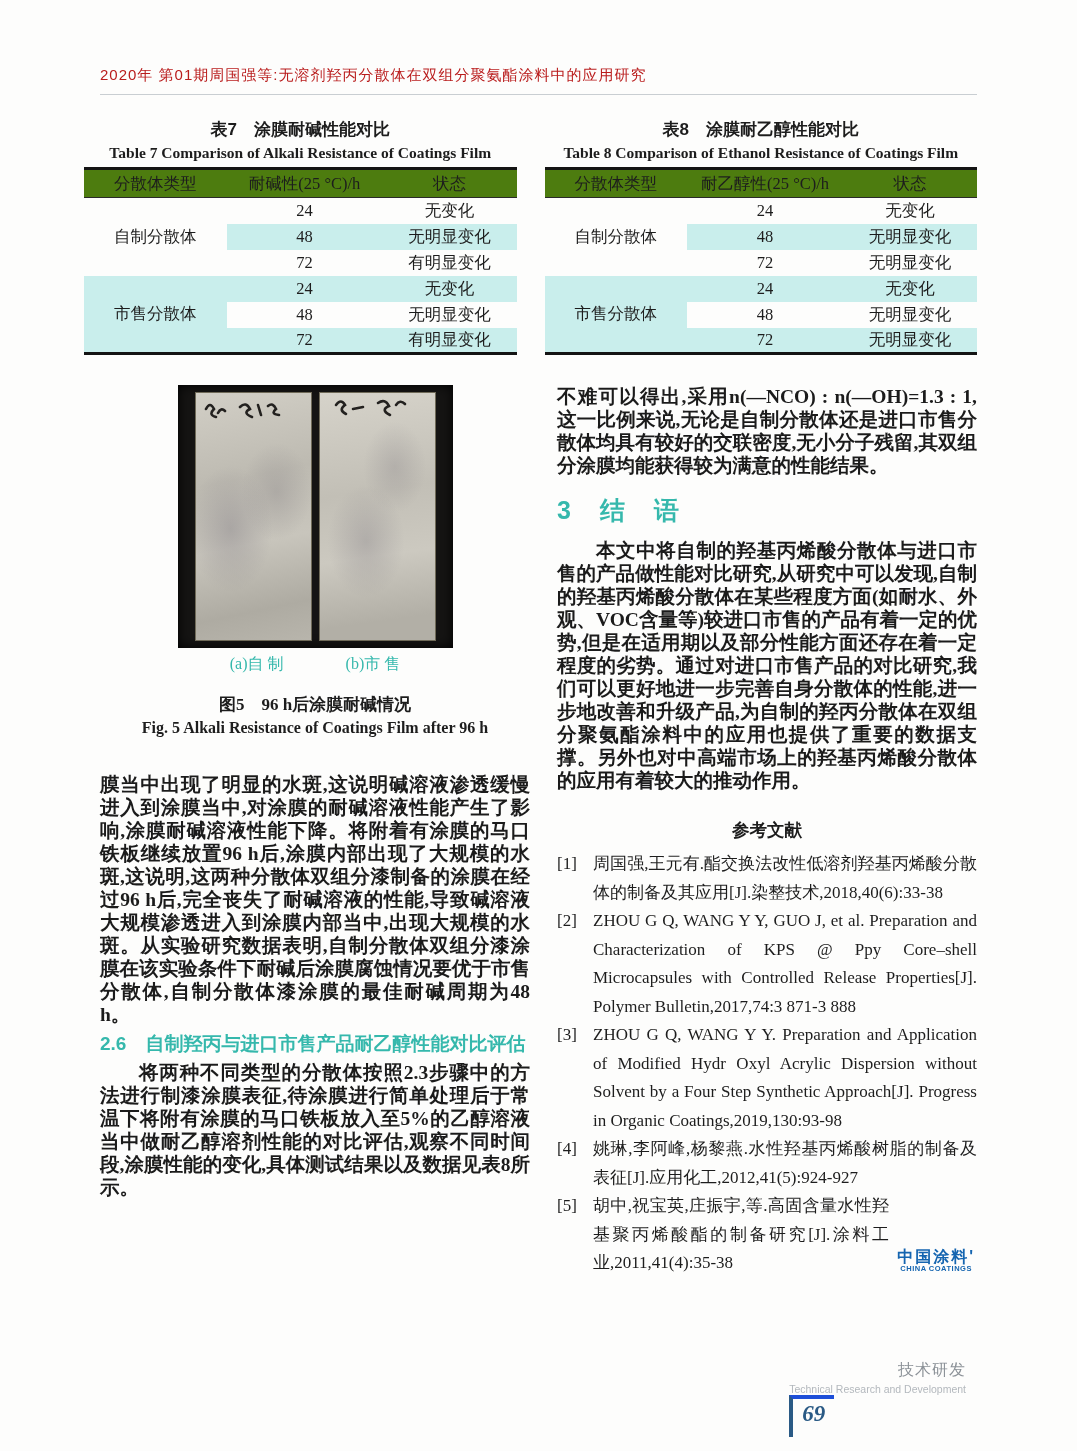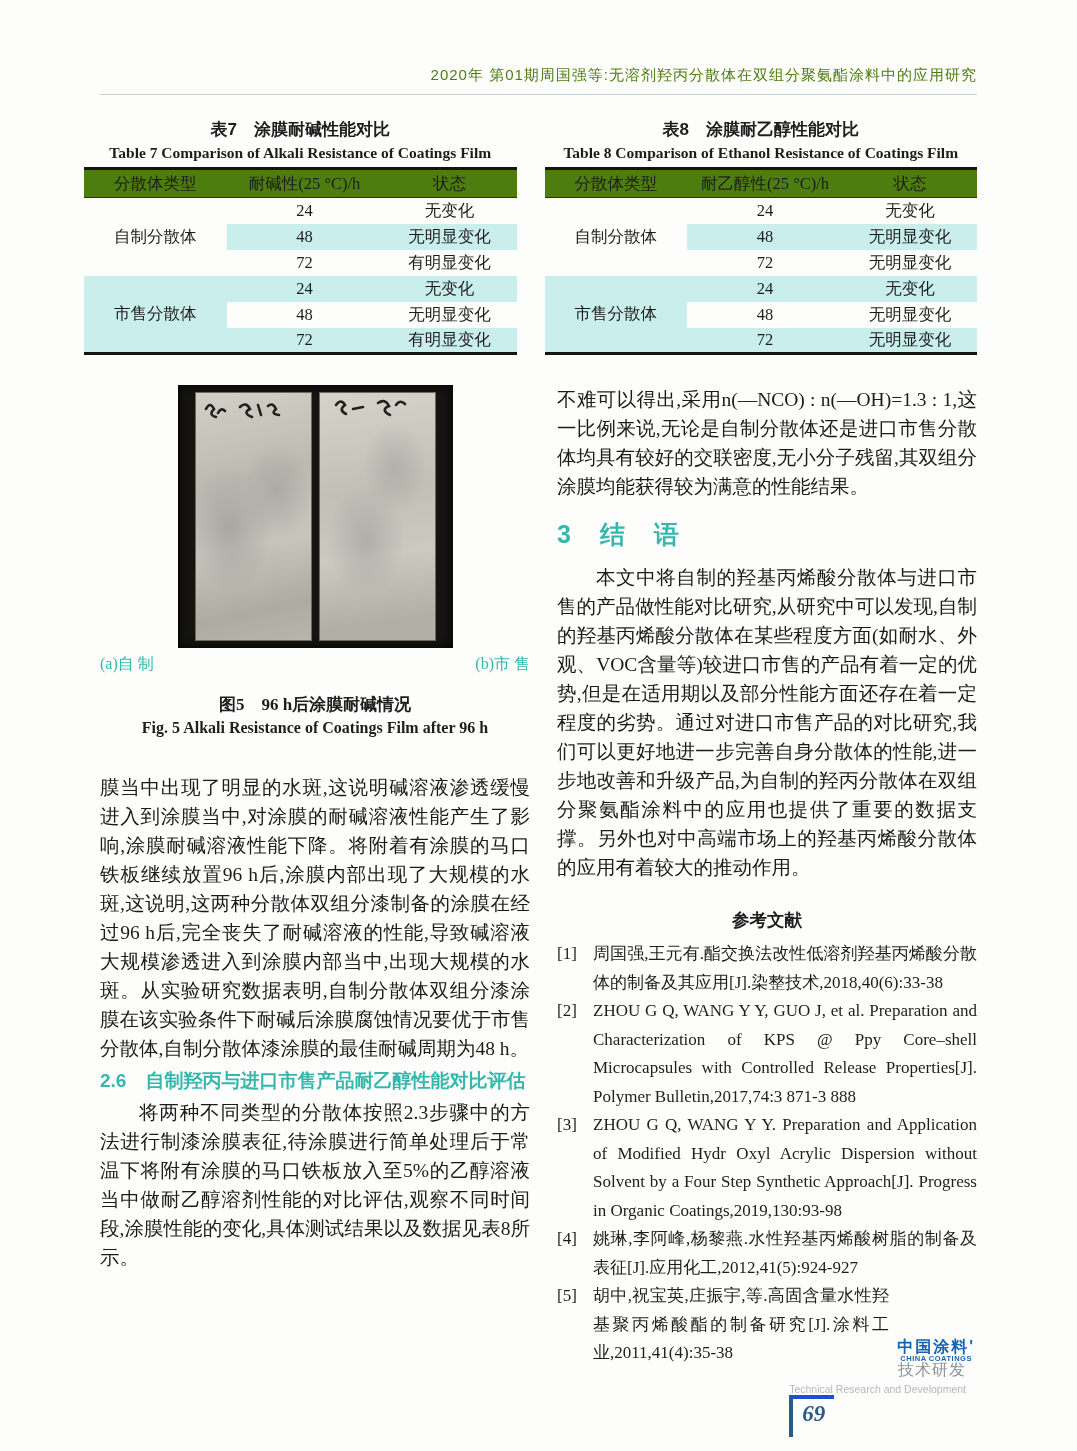--- a/index.html
+++ b/index.html
@@ -5,23 +5,23 @@
   * { margin:0; padding:0; box-sizing:border-box; }
   html,body { background:#e8e8e8; }
   .page {
     position:relative; width:1077px; height:1451px; margin:0 auto;
     background:#fdfdfc; overflow:hidden;
     font-family:"Liberation Serif","DejaVu Serif",serif; color:#1d1d1d;
   }
   
   .hdr {
     position:absolute; top:66px; left:100px; right:100px;
-    display:flex; justify-content:flex-end; align-items:flex-end;
+    display:flex; justify-content:flex-start; align-items:flex-end;
     padding-bottom:9px; border-bottom:1px solid #c9ced2;
-    color:#4d7c0f; font-size:15px; letter-spacing:1px;
+    color:#b91c1c; font-size:15px; letter-spacing:1px;
     font-family:"Liberation Sans","DejaVu Sans",sans-serif;
   }
   
   .tables-row {
     position:absolute; top:118px; left:84px; right:100px;
     display:flex; gap:28px;
   }
   .tbl-block { flex:1; }
   .tbl-title-cn {
     text-align:center; font-weight:bold; font-size:17px;
@@ -39,21 +39,21 @@
     background:#4d7c0f; height:29px; border-bottom:1.5px solid #2a2a2a; font-size:16.5px;
   }
   td.stripe { background:#c9eeec; }
   td.plain  { background:transparent; }
   
   .main {
     position:absolute; top:378px; left:100px; right:100px;
     display:grid; grid-template-columns:430px 420px; column-gap:27px;
   }
   .para {
-    font-size:19.5px; line-height:29px; text-align:justify; color:#1b1b1b;
+    font-size:19.5px; line-height:23px; text-align:justify; color:#1b1b1b;font-weight:bold;
   }
   .indent { text-indent:2em; }
   .teal-h {
     color:#35b8ac; font-weight:bold;
     font-family:"Liberation Sans","DejaVu Sans",sans-serif;
   }
   
   .fig-wrap { margin-top:7px; text-align:center; }
   .photo {
     position:relative; width:275px; height:263px; margin:0 auto;
@@ -69,21 +69,21 @@
   }
   .panel.left  { left:17px; }
   .panel.right { left:141px;
       background:
       radial-gradient(55px 80px at 40% 60%, rgba(125,120,128,.32), rgba(0,0,0,0) 70%),
       radial-gradient(45px 65px at 65% 30%, rgba(135,130,135,.3), rgba(0,0,0,0) 70%),
       linear-gradient(172deg,#d6d3ca 0%,#c2bfb6 40%,#ccc9c0 65%,#b2afa6 90%);
   }
   .ink { position:absolute; top:8px; left:0; width:275px; height:42px; }
   .fig-sublabels {
-    margin-top:6px; display:flex; justify-content:space-between; gap:62px;
+    margin-top:6px; display:flex; justify-content:center; gap:62px;
     color:#35b8ac; font-size:16px;
   }
   .fig-cap-cn {
     margin-top:18px; font-weight:bold; font-size:17px;
     font-family:Liberation Serif, serif;
   }
   .fig-cap-en { margin-top:3px; font-weight:bold; font-size:16px; }
   .lc-para1 { margin-top:36px; }
   .lc-h26 { font-size:19px; margin:5px 0 4px 0; }
   

